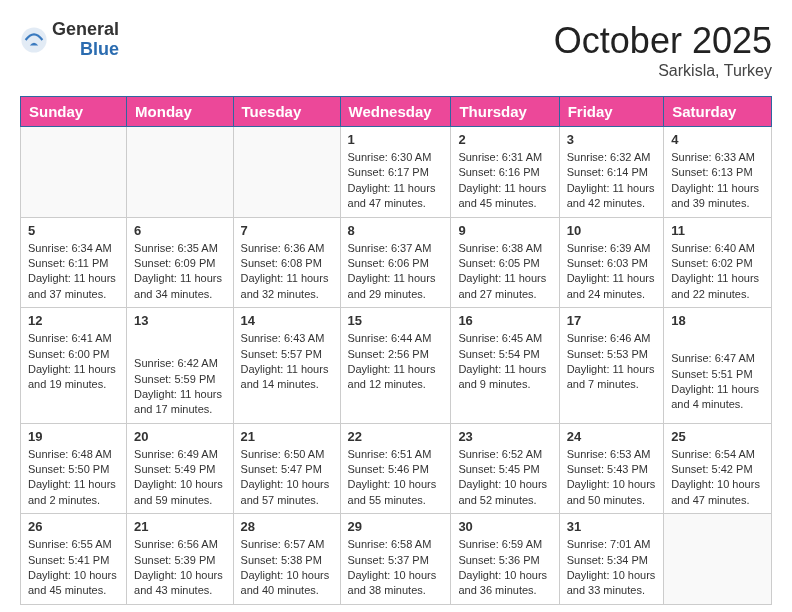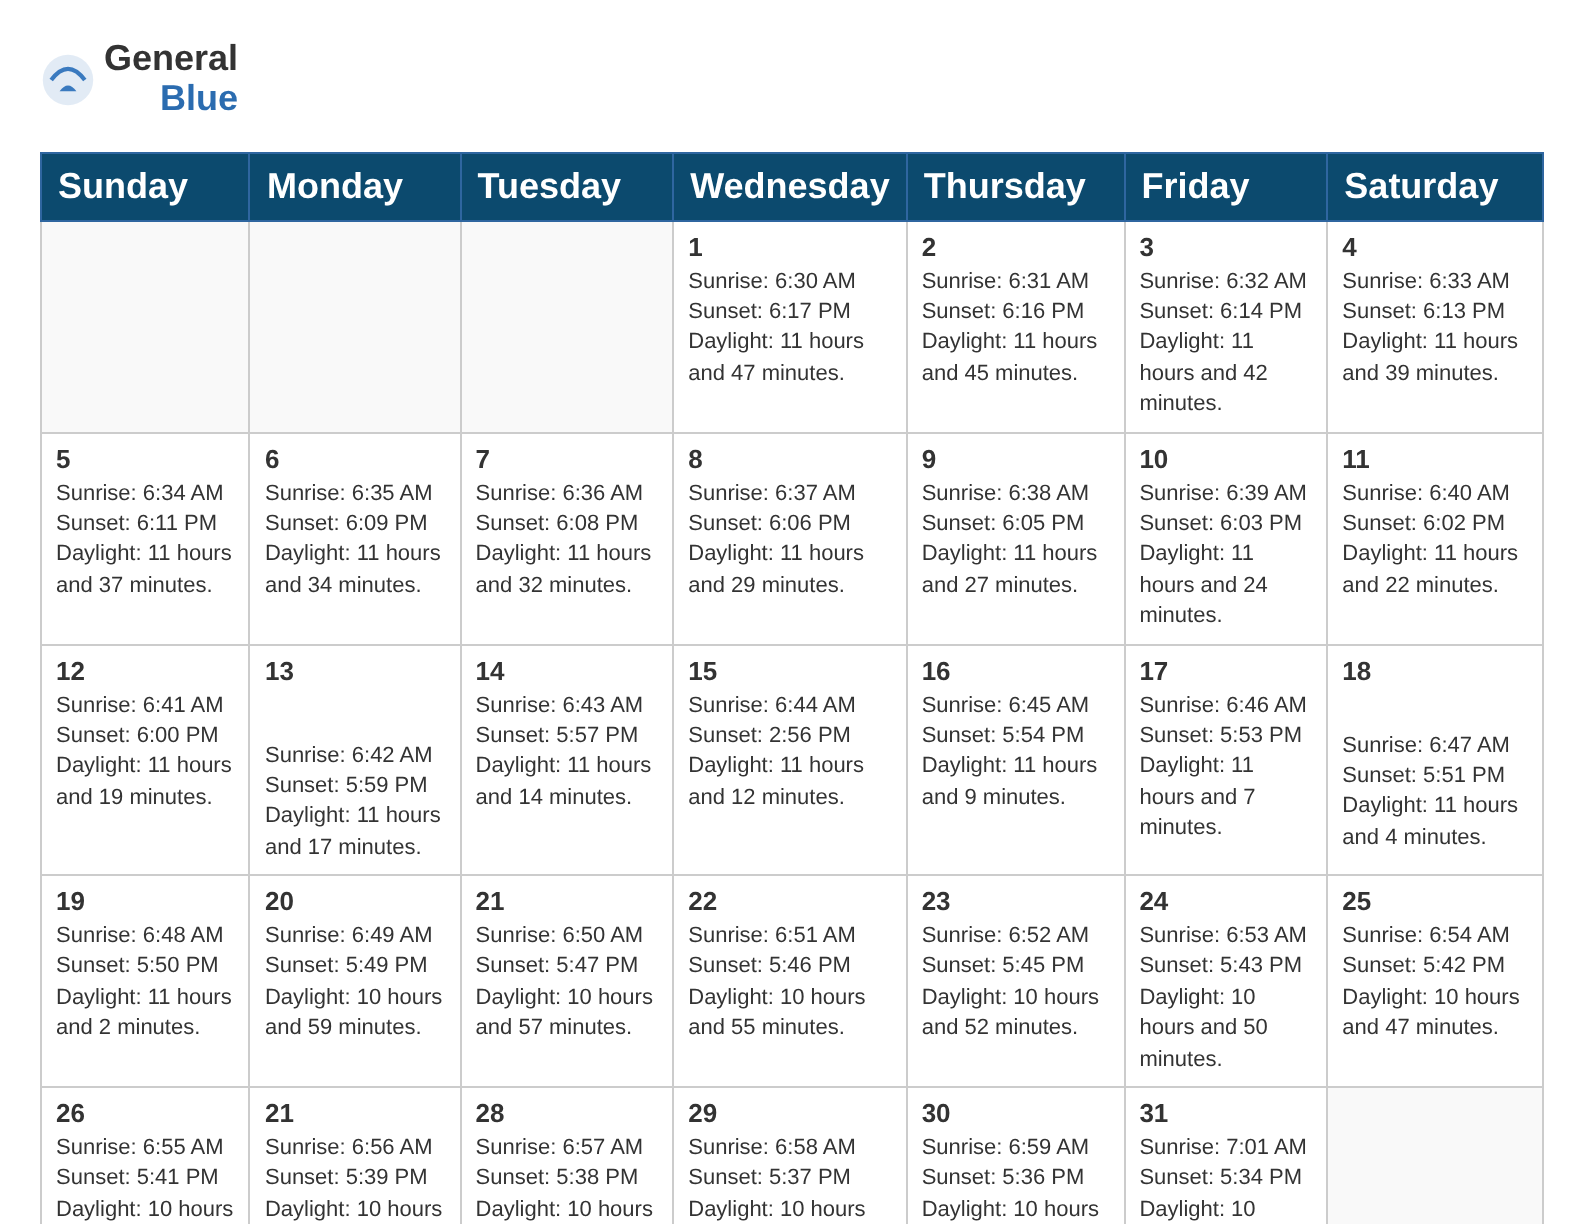--- a/index.html
+++ b/index.html
@@ -52,25 +52,25 @@
     .subtitle {
       font-size: 16px;
       color: #444;
     }
     .calendar {
       width: 100%;
       border-collapse: collapse;
       border: 1px solid #ccc;
     }
     .calendar th {
-      background-color: #0c4a6e;
+      background-color: #ec4899;
       color: #fff;
       text-align: left;
       padding: 6px 8px;
-      font-size: 18px;
+      font-size: 15px;
       border: 1px solid #2f66a0;
     }
     .calendar td {
       vertical-align: top;
       padding: 5px 7px;
       border: 1px solid #ccc;
       width: 113px;
       min-height: 80px;
       font-size: 11px;
       color: #333;
@@ -102,20 +102,24 @@
     <svg class="logo-icon" viewBox="0 0 40 40">
       <circle cx="20" cy="20" r="18" fill="#3a7abf" opacity="0.15"></circle>
       <path d="M8 20 Q20 4 32 20" fill="none" stroke="#3a7abf" stroke-width="3"></path>
       <path d="M14 28 Q20 20 26 28" fill="#3a7abf"></path>
     </svg>
     <div class="logo-text">
       <span class="logo-general">General</span>
       <span class="logo-blue">Blue</span>
     </div>
   </div>
+  <div class="title-area">
+    <div class="month-title">October 2025</div>
+    <div class="subtitle">Sarkisla, Turkey</div>
+  </div>
 </div>
 
 <table class="calendar">
   <thead>
     <tr>
     <th>Sunday</th>
         <th>Monday</th>
         <th>Tuesday</th>
         <th>Wednesday</th>
         <th>Thursday</th>

